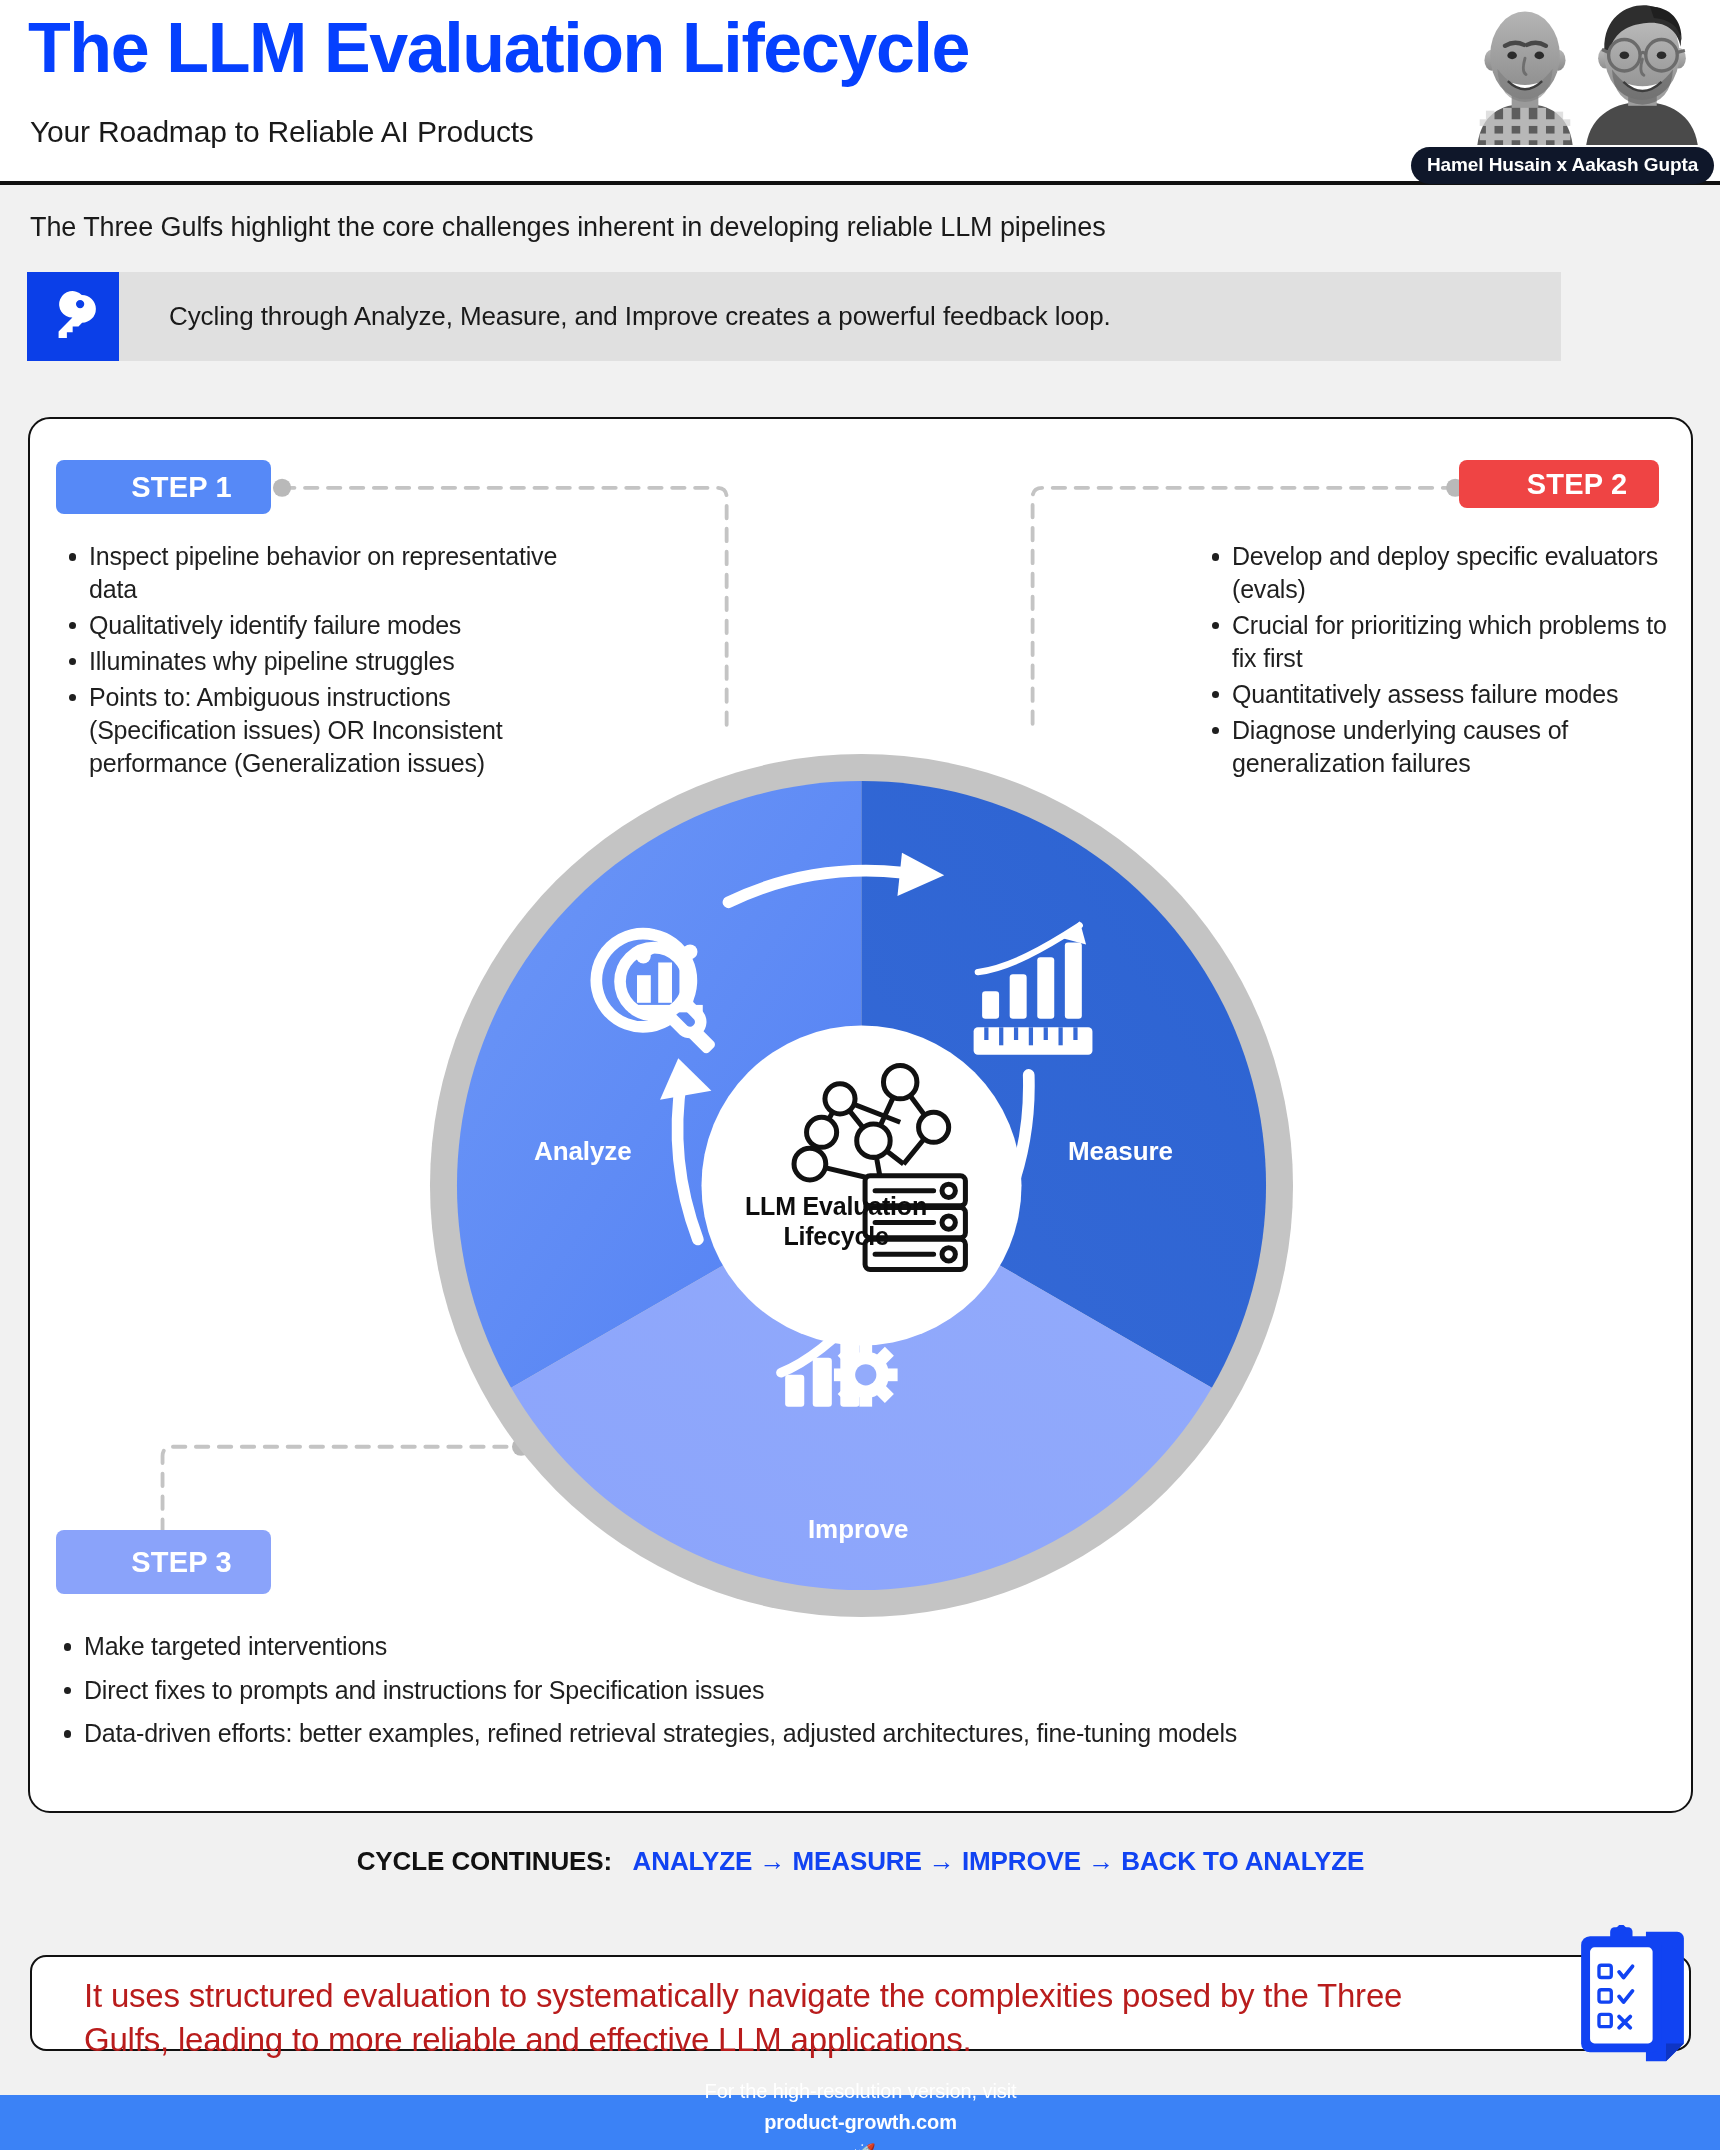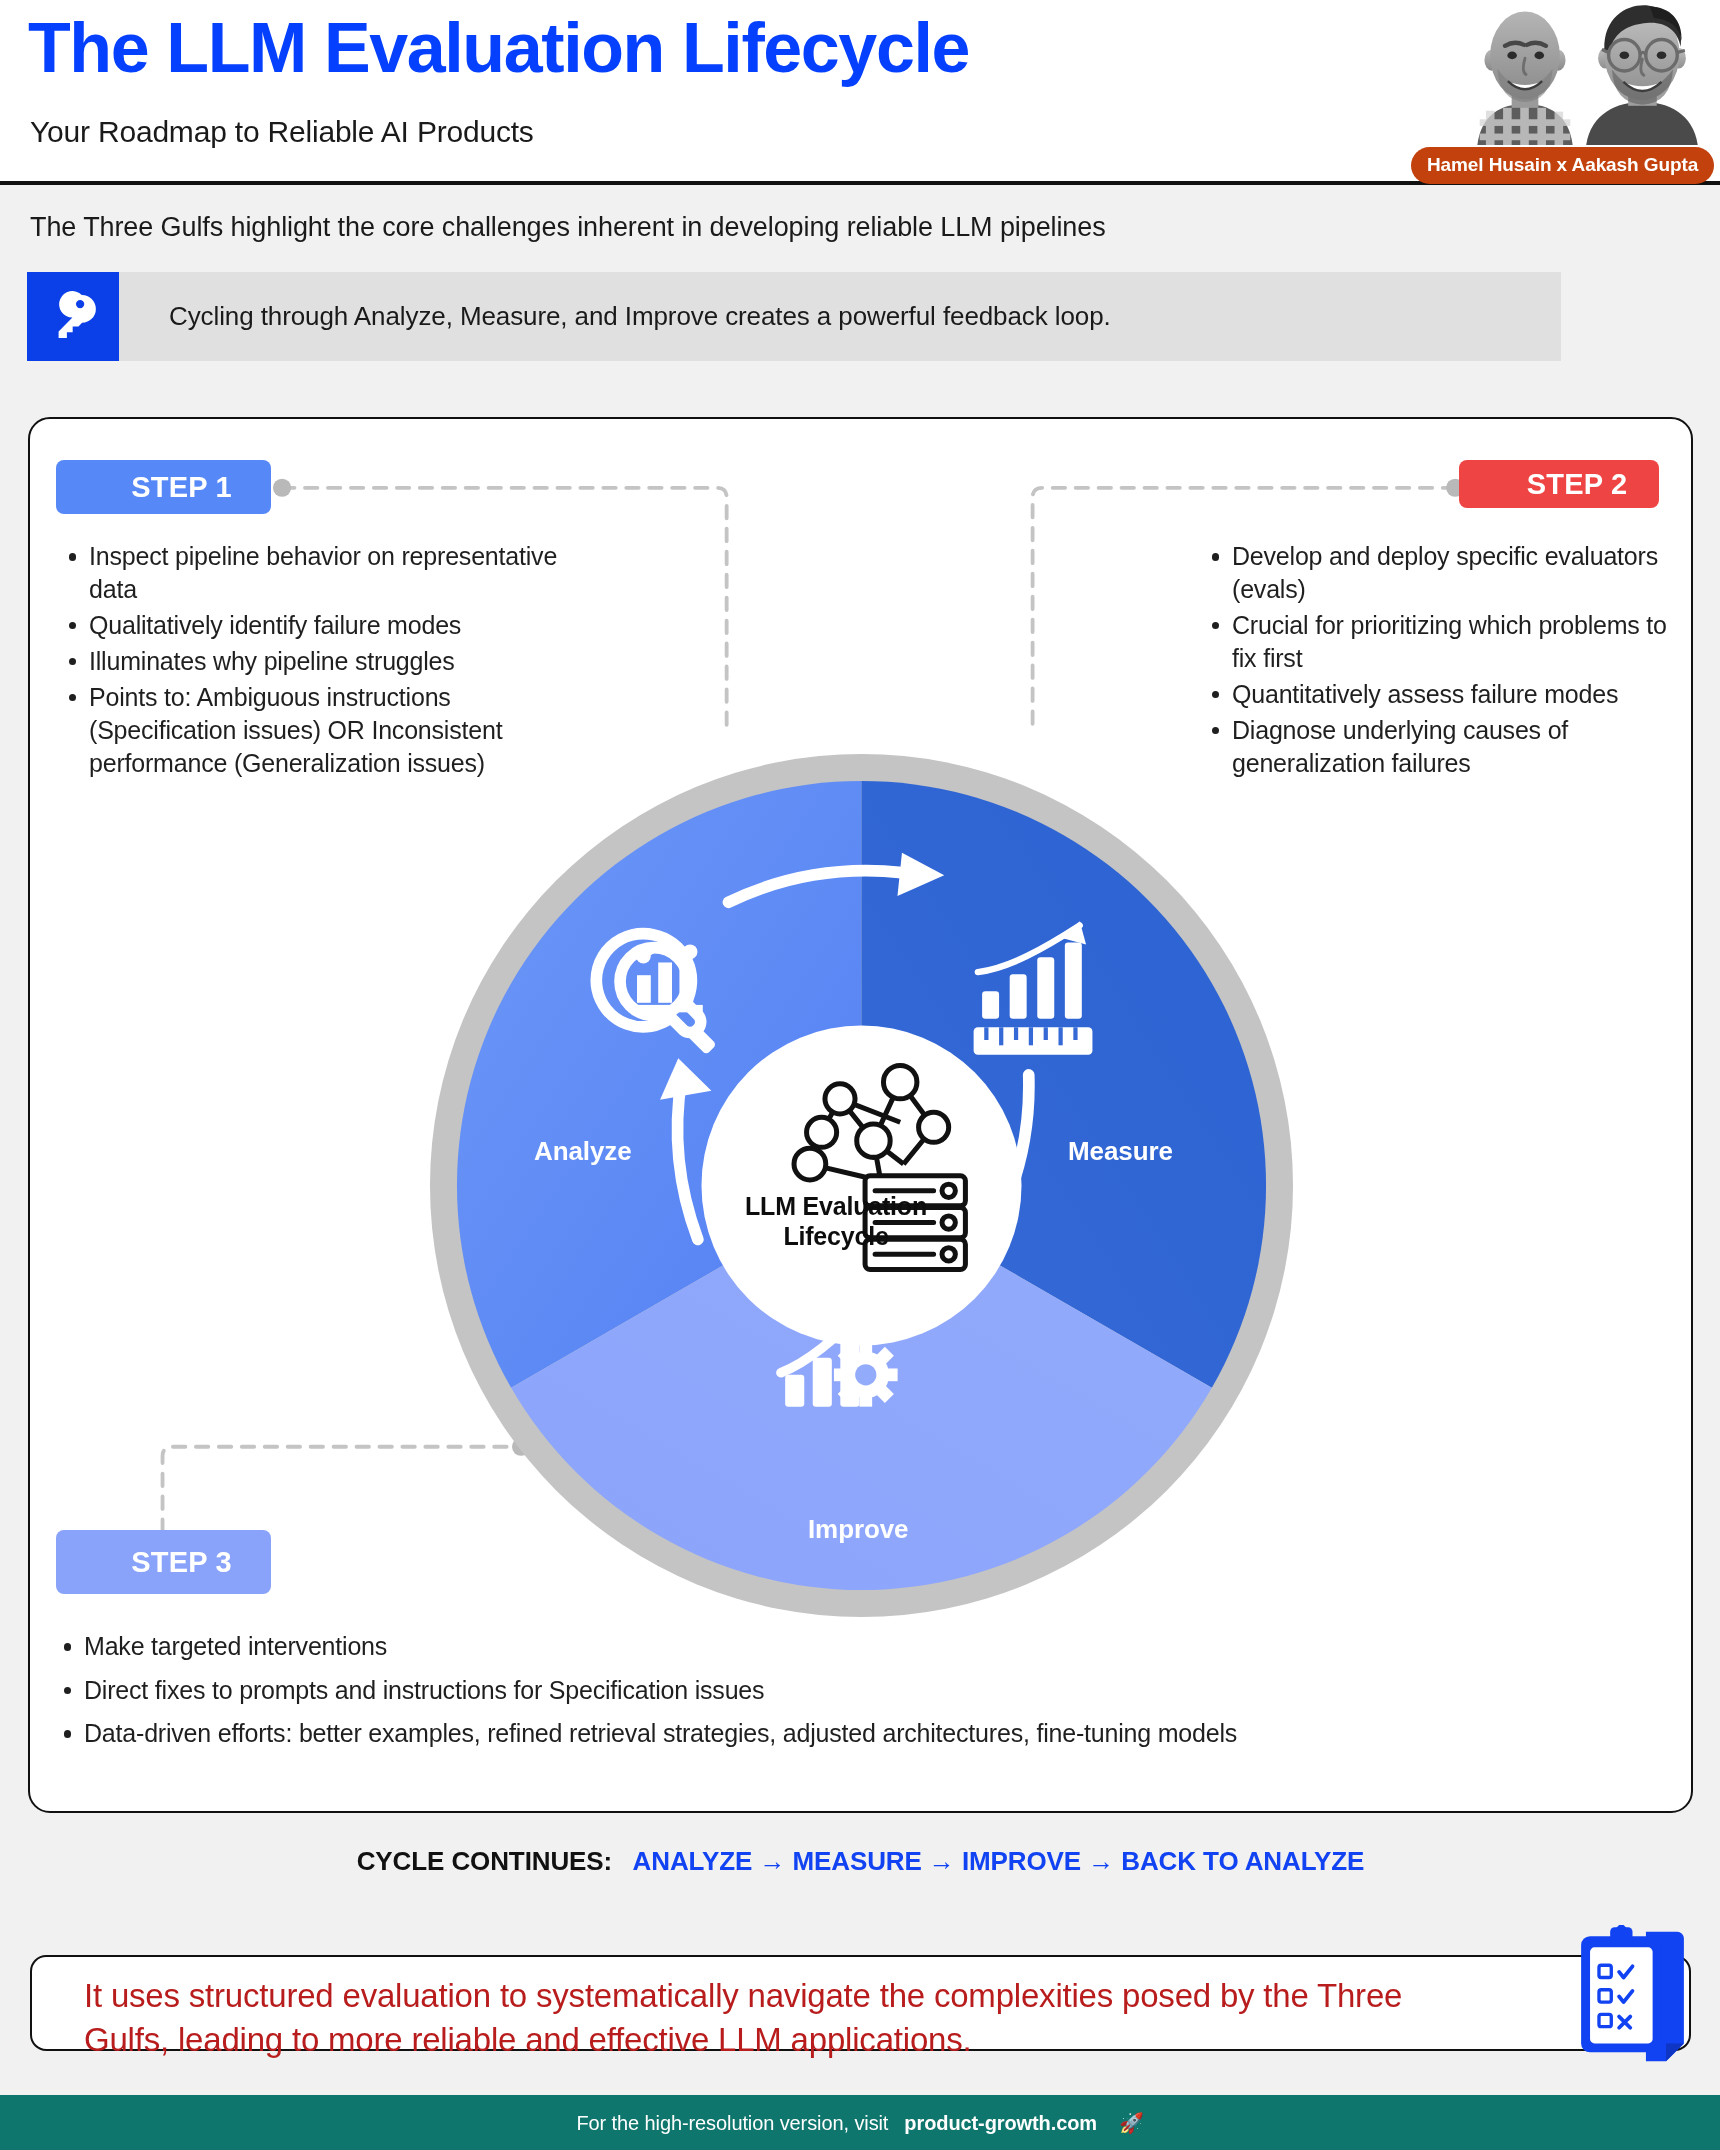--- a/index.html
+++ b/index.html
@@ -49,21 +49,21 @@
     position: absolute;
     right: 7.6px; top: 1.9px;
     width: 296px; height: 143px;
     display: flex;
     align-items: flex-end;
     justify-content: flex-end;
   }
   .author-badge {
     position: absolute;
     right: 6.7px; top: 147px;
-    background: #c2410c;
+    background: #0f172a;
     color: #fff;
     font-size: 19px;
     font-weight: 700;
     padding: 6.7px 16.2px 8.6px 16.2px;
     border-radius: 19px;
     white-space: nowrap;
     letter-spacing: -0.1px;
   }
 
   
@@ -242,25 +242,26 @@
   .clipboard-icon {
     position: absolute;
     right: -13.4px; top: -32px;
   }
 
   
   .footer {
     position: absolute;
     left: 0; bottom: 0;
     width: 1721px; height: 56px;
-    background: #0f766e;
+    background: #3b82f6;
     display: flex;
     align-items: center;
     justify-content: center;
-    gap: 16px;
+    gap: 8px;
+    flex-direction: column;
   }
   .footer-text {
     color: #ffffff;
     font-size: 20px;
     letter-spacing: -0.1px;
     white-space: nowrap;
   }
   .footer-domain { font-weight: 700; }
   .rocket { font-size: 20px; margin-left: 6.7px; }
 </style>

